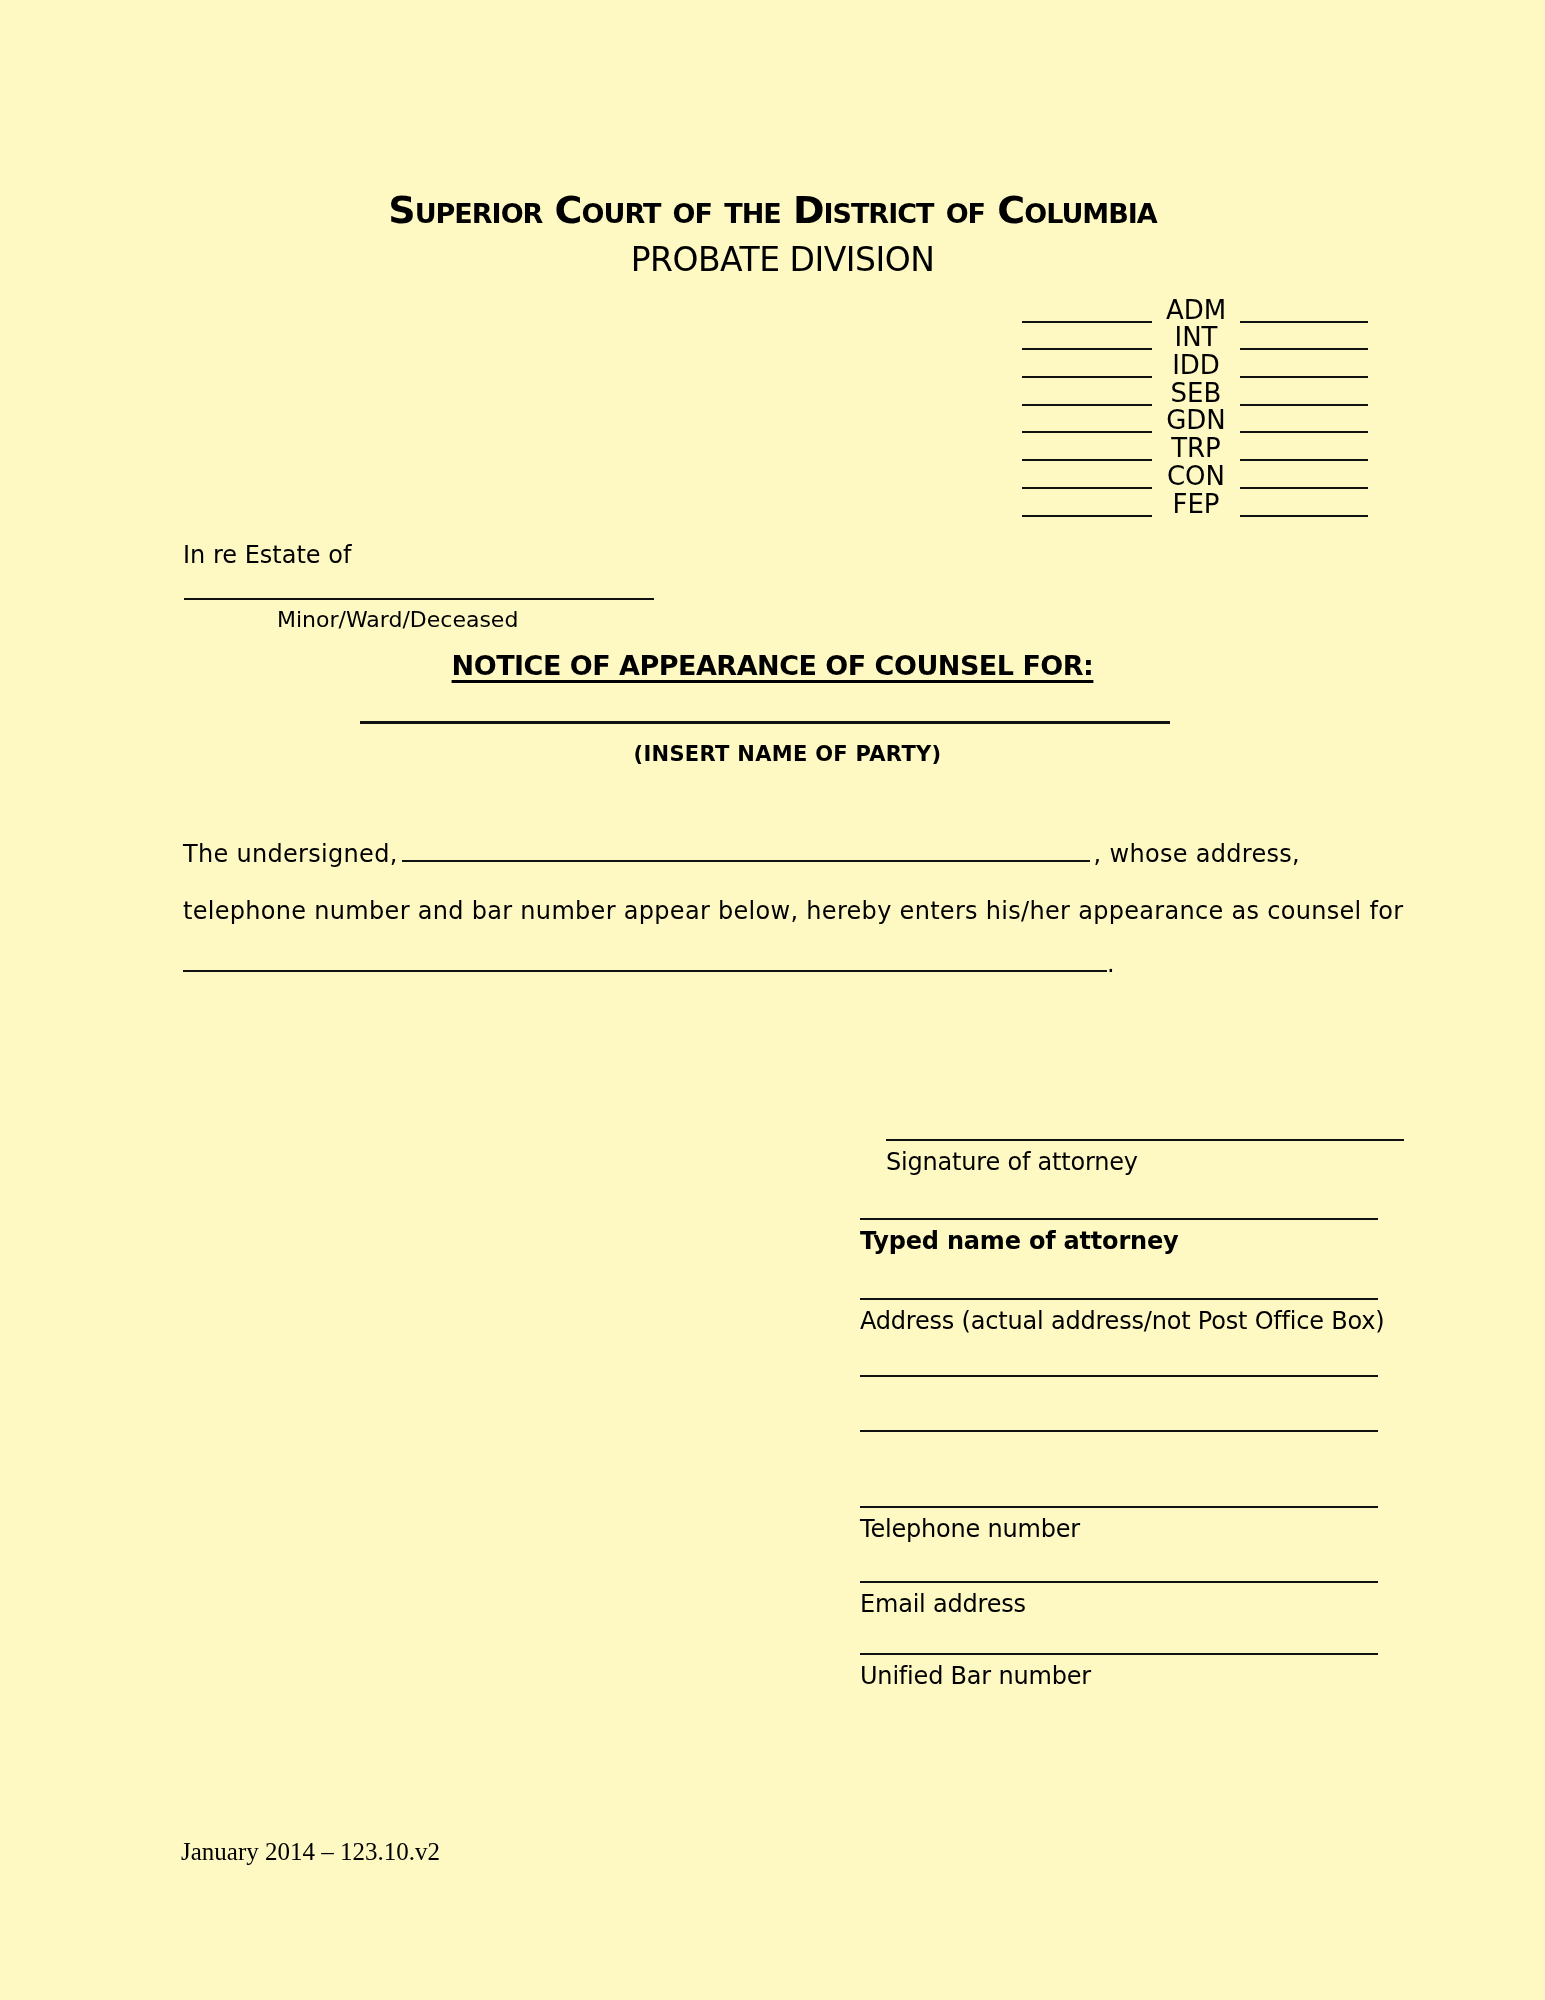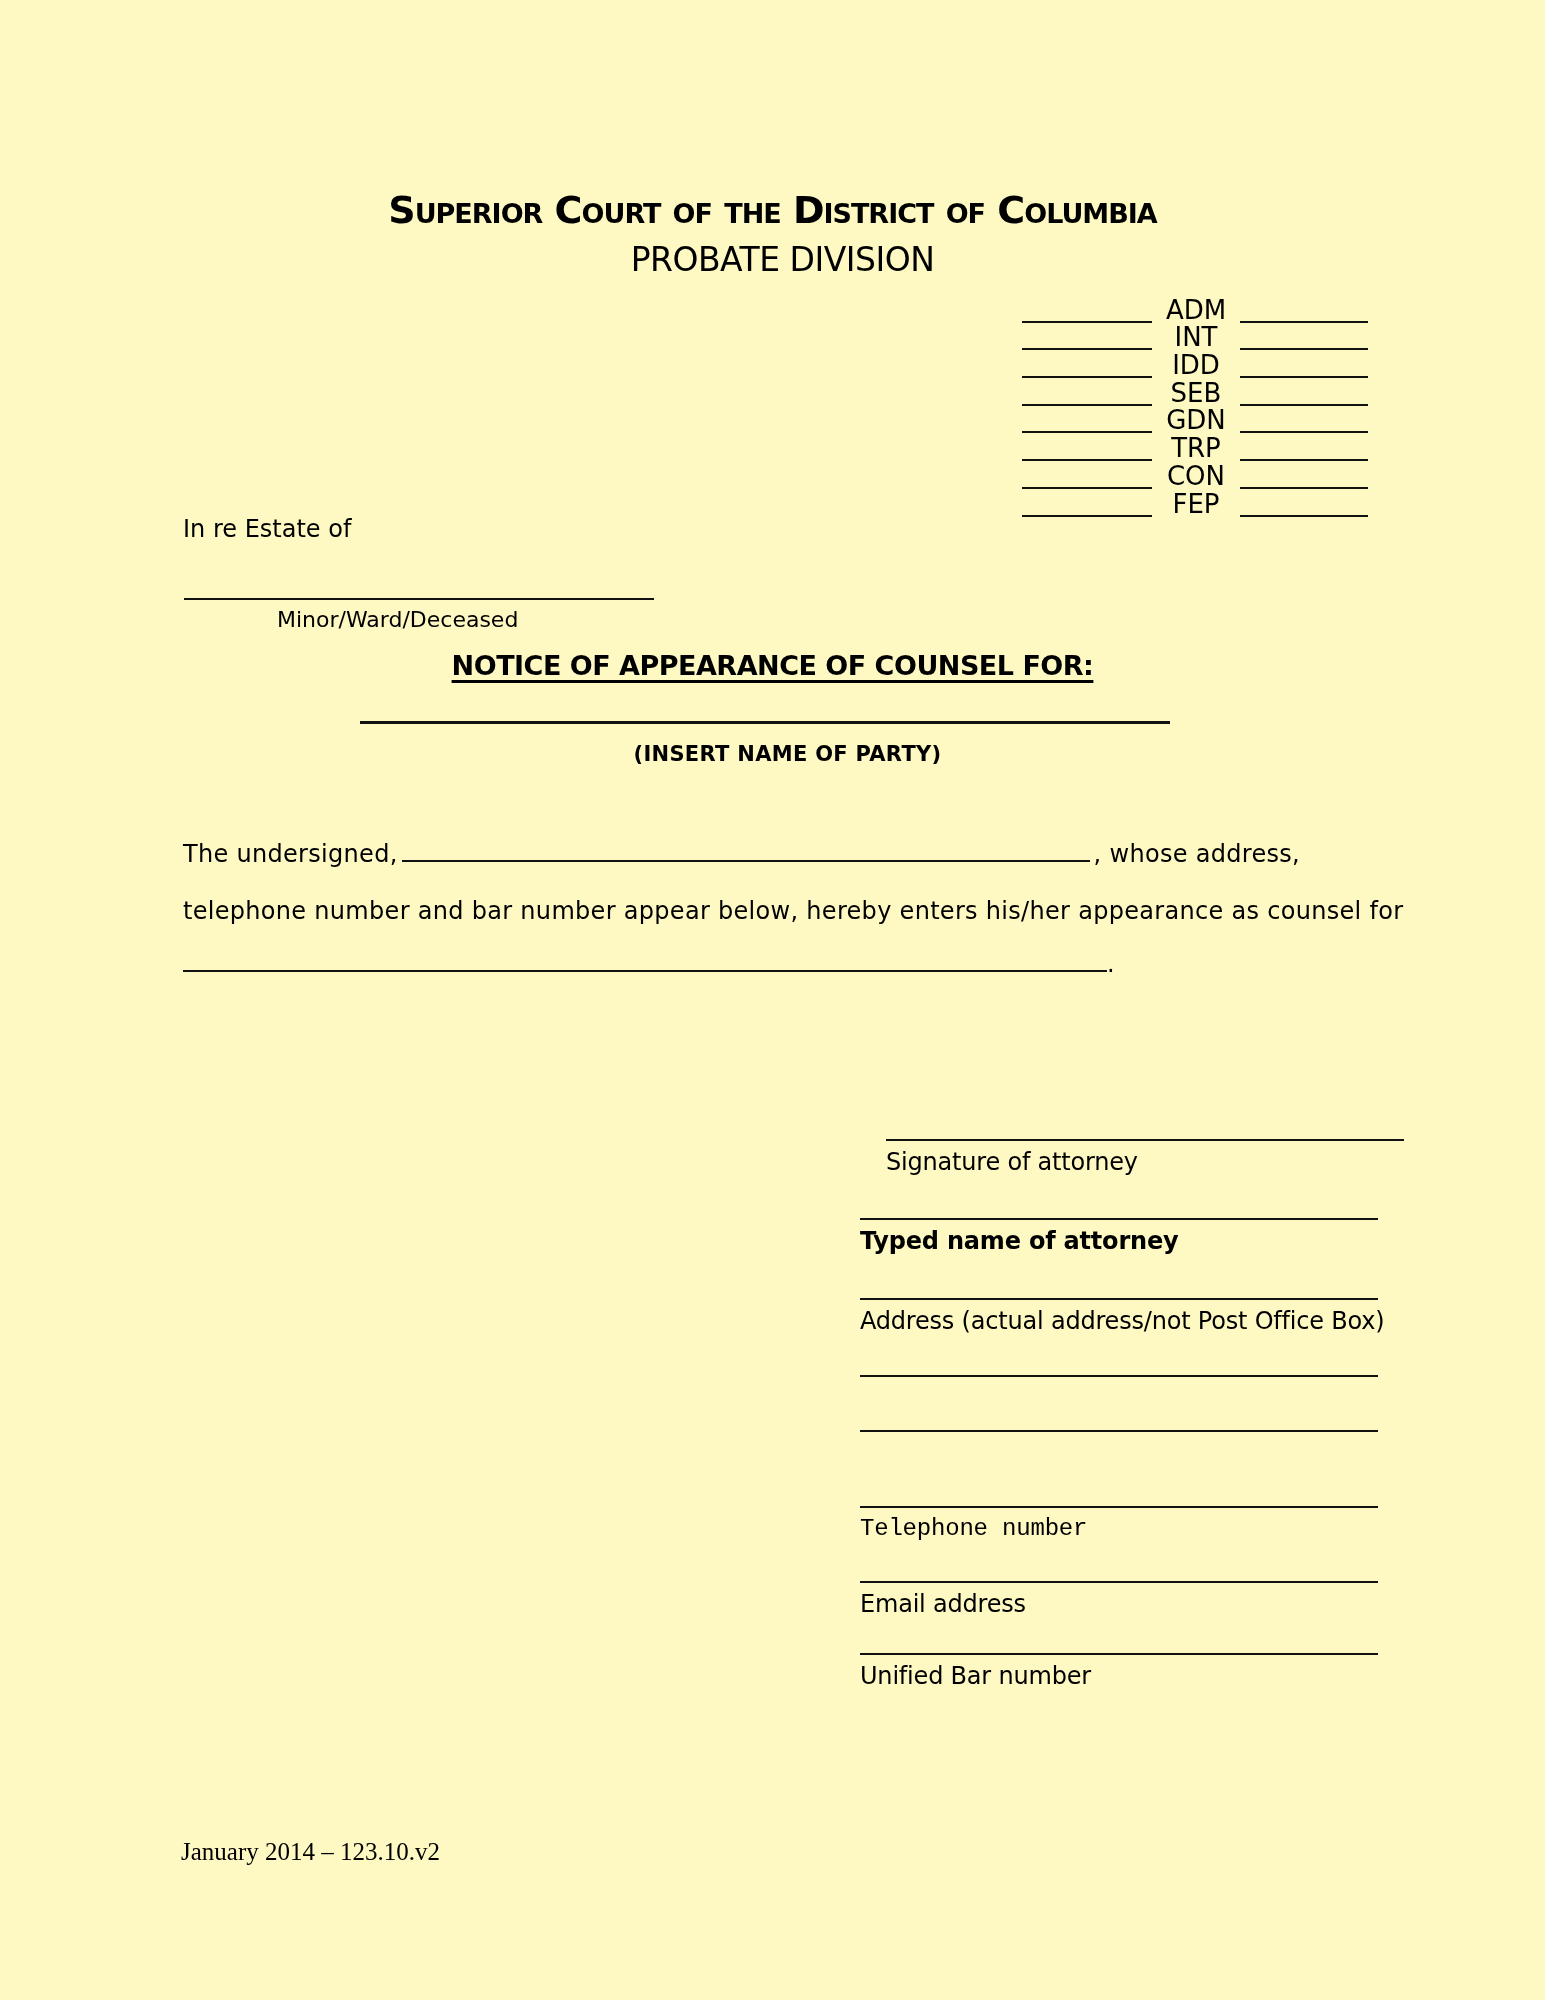--- a/index.html
+++ b/index.html
@@ -50,21 +50,21 @@
     border-bottom: 2px solid #111;
   }
   .code-row .blank.right { width: 128px; }
   .code-row .code-label {
     width: 88px;
     text-align: center;
     font-size: 26px;
     line-height: 1;
   }
   
-  .in-re { position: absolute; left: 183px; top: 514px; font-size: 24px; line-height: 1.25; }
+  .in-re { position: absolute; left: 183px; top: 540px; font-size: 24px; line-height: 1.25; }
   .estate-name-line {
     position: absolute; left: 184px; top: 598px;
     width: 470px; height: 0;
     border-bottom: 2px solid #111;
   }
   .estate-caption { position: absolute; left: 277px; top: 607px; font-size: 22px; }
   
   .notice-heading {
     position: absolute; top: 650px; left: 0; width: 100%;
     text-align: center;
@@ -100,21 +100,21 @@
   .blank-counsel-for { width: 924px; }
   
   .sig-row { position: absolute; left: 860px; }
   .sig-row .fill-line { width: 518px; height: 0; border-bottom: 2px solid #111; }
   .sig-row .sig-label { margin-top: 7px; font-size: 24px; white-space: nowrap; letter-spacing: -0.2px; }
   .sig-row-1 { top: 1139px; margin-left: 26px; }
   .sig-row-2 { top: 1218px; font-weight: bold; }
   .sig-row-3 { top: 1298px; }
   .sig-row-4 { top: 1375px; }
   .sig-row-5 { top: 1430px; }
-  .sig-row-6 { top: 1506px; font-family: Liberation Mono, monospace; }
+  .sig-row-6 { top: 1506px; }
   .sig-row-7 { top: 1581px; }
   .sig-row-8 { top: 1653px; }
   
   .footer-version {
     position: absolute; left: 181px; top: 1838px;
     font-family: "Liberation Serif", serif;
     font-size: 25px;
   }
 </style>
 </head>

